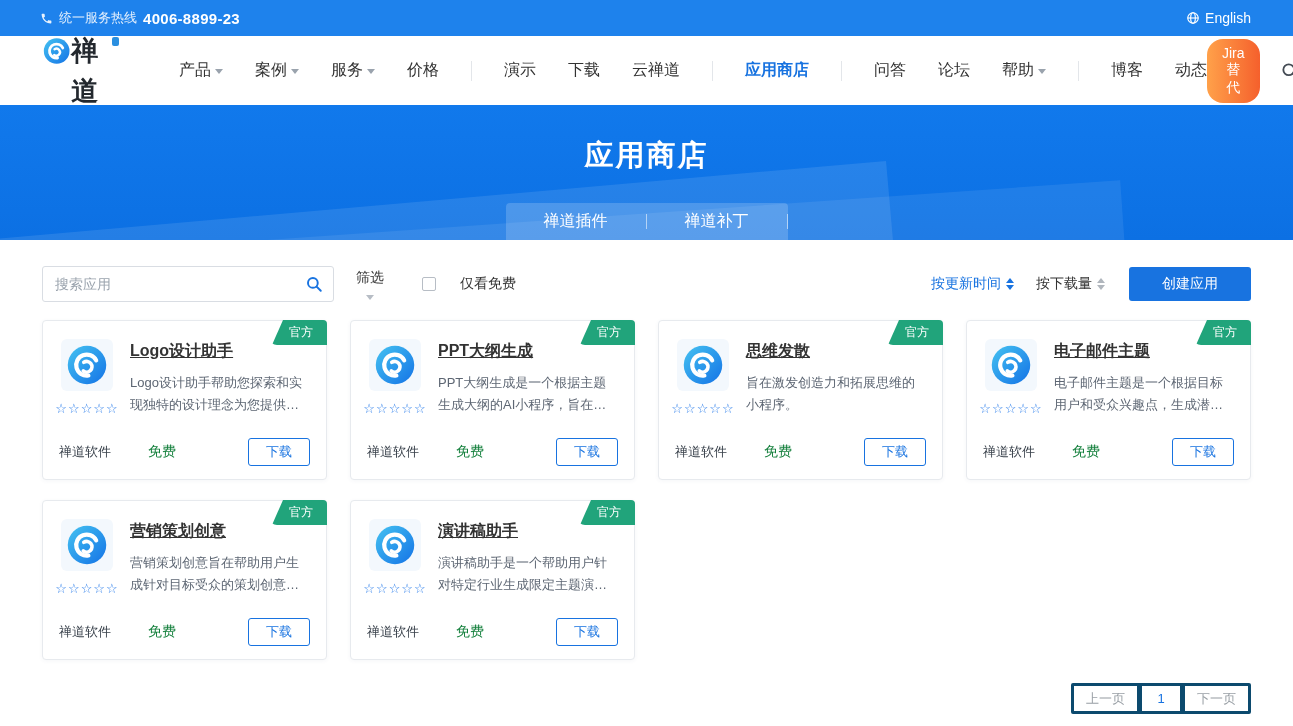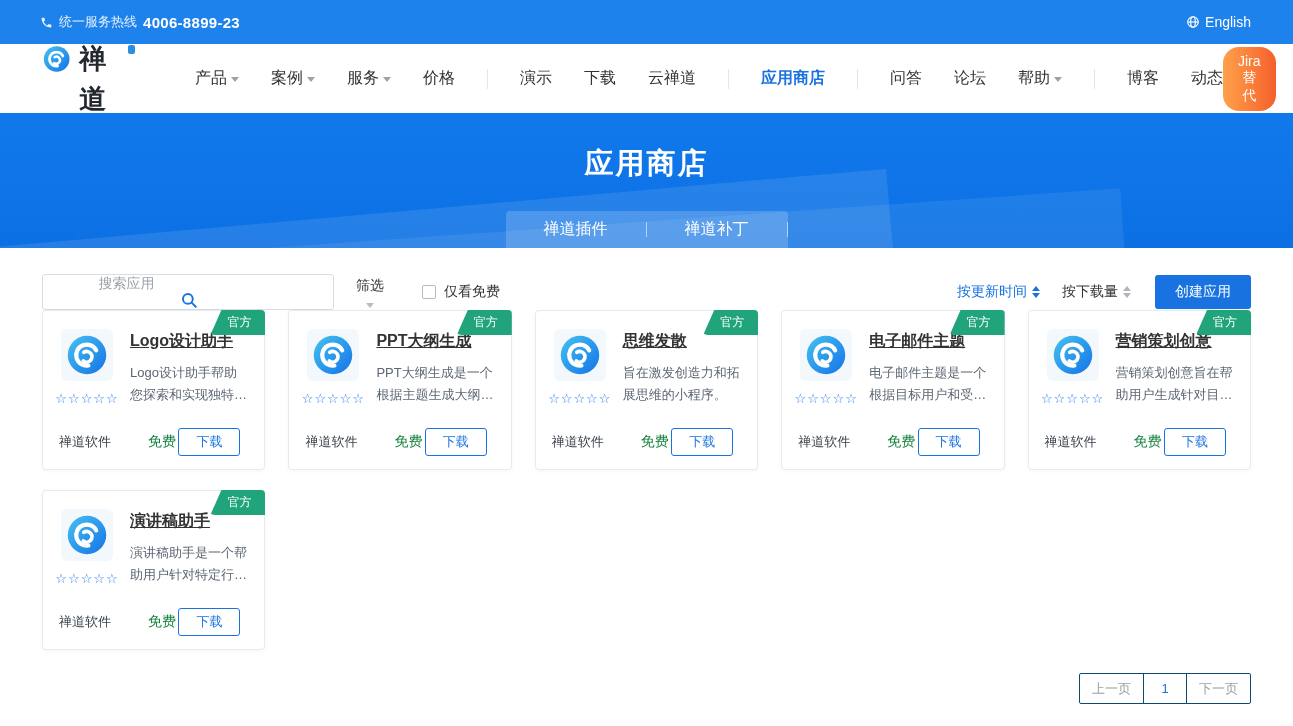--- a/index.html
+++ b/index.html
@@ -1,29 +1,29 @@
 <!DOCTYPE html>
 <html><head>
 <meta charset="utf-8">
 <style>
   * { margin:0; padding:0; box-sizing:border-box; }
   html,body { width:1293px; height:726px; overflow:hidden; }
   body { font-family:"Liberation Sans","DejaVu Sans",sans-serif; background:#fff; color:#333; }
 
   
-  .topbar { height:44px; background:#1e82ec; display:flex; align-items:center; padding:0 42px 0 40px; }
+  .topbar { height:36px; background:#1e82ec; display:flex; align-items:center; padding:0 42px 0 40px; }
   .topbar .hotline { display:flex; align-items:center; gap:6px; color:#fff; }
   .hotline-label { font-size:13px; opacity:.88; }
   .hotline-number { font-size:15px; font-weight:600; letter-spacing:.3px; }
   .topbar .spacer { flex:1; }
   .lang { display:flex; align-items:center; gap:5px; color:#fff; font-size:14px; cursor:pointer; }
 
   
   .navbar { height:69px; background:#fff; display:flex; align-items:center; padding:0 42px; }
-  .logo { display:flex; align-items:flex-start; gap:8px; margin-right:28px; cursor:pointer; }
+  .logo { display:flex; align-items:flex-start; margin-right:28px; cursor:pointer; }
   .logo svg { width:40px; height:40px; }
   .logo-text { font-size:27px; font-weight:900; color:#23282e; letter-spacing:1px; line-height:40px; }
   .logo-tm { width:9px; height:9px; background:#2a8fe0; border-radius:2px; margin-top:6px; }
   .nav-items { display:flex; align-items:center; gap:32px; font-size:16px; color:#333;margin-left:32px; }
   .nav-item { display:flex; align-items:center; gap:4px; cursor:pointer; white-space:nowrap; }
   .nav-item.active { color:#1873e0; font-weight:700; }
   .nav-caret { width:0; height:0; border-left:4px solid transparent; border-right:4px solid transparent; border-top:5px solid #9aa3ad; margin-top:2px; }
   .nav-sep { width:1px; height:20px; background:#e3e6ea; }
   .nav-right { margin-left:auto; display:flex; align-items:center; gap:20px; }
   .jira-btn { background:linear-gradient(90deg,#ffa14a,#f5602c); color:#fff; font-size:14px; border:none; border-radius:16px; padding:6px 15px; cursor:pointer; }
@@ -36,57 +36,57 @@
   .banner::after { content:""; position:absolute; left:-8%; bottom:-78px; width:95%; height:95px; background:rgba(255,255,255,.08); transform:rotate(-4deg); }
   .banner-title { text-align:center; padding-top:31px; color:#fff; font-size:29px; font-weight:700; letter-spacing:2px; position:relative; z-index:2; }
   .tabs { position:absolute; bottom:0; left:50%; transform:translateX(-50%); display:flex; align-items:center; height:37px; background:rgba(255,255,255,.18); border-radius:4px 4px 0 0; z-index:3; }
   .tab { width:140px; height:37px; display:flex; align-items:center; justify-content:center; color:#fff; font-size:16px; cursor:pointer; position:relative; }
   .tab-sep { width:1px; height:15px; background:rgba(255,255,255,.55); }
   .tab.active { background:#fff; color:#1873e0; border-radius:4px 4px 0 0; font-weight:500; }
 
   
   .content { padding:26px 42px 0; }
   .toolbar { display:flex; align-items:center; }
-  .searchbox { width:292px; height:36px; border:1px solid #d9dde3; border-radius:3px; display:flex; align-items:center; padding:0 10px 0 12px;flex-direction:column; }
+  .searchbox { width:292px; height:36px; border:1px solid #d9dde3; border-radius:3px; display:flex; align-items:center; padding:0 10px 0 12px; }
   .searchbox input { flex:1; border:none; outline:none; font-size:14px; color:#333; font-family:inherit; }
   .searchbox input::placeholder { color:#9aa3ad; }
   .filter { display:flex; align-items:center; gap:6px; margin-left:22px; font-size:14px; color:#333; cursor:pointer;flex-direction:column; }
   .filter-caret { width:0; height:0; border-left:4px solid transparent; border-right:4px solid transparent; border-top:5px solid #b7bdc5; margin-top:2px; }
-  .free-only { display:flex; align-items:center; gap:8px; margin-left:38px; font-size:14px; color:#333; }
+  .free-only { display:flex; align-items:center; gap:24px; margin-left:38px; font-size:14px; color:#333; }
   .checkbox { width:14px; height:14px; border:1px solid #b7bdc5; border-radius:2px; background:#fff; cursor:pointer; }
   .toolbar .spacer { flex:1; }
   .sort-link { display:flex; align-items:center; gap:5px; font-size:14px; cursor:pointer; }
   .sort-link.time { color:#1873e0; margin-right:22px; }
   .sort-link.downloads { color:#333; margin-right:24px; }
   .sort-carets { display:flex; flex-direction:column; gap:2px; }
   .c-up { width:0; height:0; border-left:4px solid transparent; border-right:4px solid transparent; border-bottom:5px solid currentColor; }
   .c-down { width:0; height:0; border-left:4px solid transparent; border-right:4px solid transparent; border-top:5px solid currentColor; }
   .sort-link.downloads .sort-carets { color:#b0b6bd; }
-  .create-btn { background:#1873e0; color:#fff; border:none; border-radius:3px; font-size:14px; padding:8px 20px; cursor:pointer; }
-
-  
-  .cards { display:grid; grid-template-columns:repeat(5,1fr); gap:20px 23px; }
+  .create-btn { background:#1873e0; color:#fff; border:none; border-radius:3px; font-size:14px; padding:8px 33px; cursor:pointer; }
+
+  
+  .cards { display:grid; grid-template-columns:repeat(4,1fr); gap:20px 23px; margin-top:18px; }
   .card { position:relative; height:160px; border:1px solid #e7eaee; border-radius:4px; background:#fff; box-shadow:0 1px 4px rgba(60,80,120,.05); cursor:pointer; }
   .badge { position:absolute; top:-1px; right:-1px; background:#21a47b; color:#fff; font-size:12px; padding:4px 14px 4px 20px; clip-path:polygon(14px 0,100% 0,100% 100%,3px 100%); border-top-right-radius:4px; border-bottom-left-radius:8px; }
   .card-body { display:flex; padding:18px 16px 0; }
   .icon-col { width:56px; flex:none; display:flex; flex-direction:column; align-items:center; }
   .app-icon { width:52px; height:52px; border-radius:6px; background:#f3f8fd; display:flex; align-items:center; justify-content:center; }
   .app-icon svg { width:44px; height:44px; }
   .stars { margin-top:10px; color:#2e7feb; font-size:13px; letter-spacing:1px; white-space:nowrap; }
   .info-col { margin-left:15px; min-width:0; }
   .card-title { font-size:16px; font-weight:700; color:#333; margin:2px 0 10px;text-decoration:underline; }
   .card-desc { font-size:13px; color:#5d6673; line-height:1.7; display:-webkit-box; -webkit-line-clamp:2; -webkit-box-orient:vertical; overflow:hidden; }
-  .card-footer { position:absolute; left:16px; right:24px; bottom:13px; display:flex; align-items:center; }
+  .card-footer { position:absolute; left:16px; right:16px; bottom:13px; display:flex; align-items:center; }
   .vendor { font-size:13px; color:#3a424c; }
   .price { font-size:14px; color:#15803d; margin-left:37px; }
   .download-btn { margin-left:auto; background:#fff; border:1px solid #1873e0; color:#1873e0; border-radius:3px; font-size:13px; padding:4px 17px; cursor:pointer; }
 
   
   .pager { display:flex; justify-content:flex-end; margin-top:23px; }
-  .page-btn { min-width:44px; height:31px; display:flex; align-items:center; justify-content:center; background:#fff; border:1px solid #0c4a6e; color:#9aa0a6; font-size:13px; padding:0 12px; margin-left:-1px; cursor:pointer; }
+  .page-btn { min-width:44px; height:31px; display:flex; align-items:center; justify-content:center; background:#fff; border:3px solid #0c4a6e; color:#9aa0a6; font-size:13px; padding:0 12px; margin-left:-1px; cursor:pointer; }
   .page-btn:first-child { border-radius:2px 0 0 2px; margin-left:0; }
   .page-btn:last-child { border-radius:0 2px 2px 0; }
   .page-btn.current { color:#1873e0; }
 </style>
 </head>
 <body>
 
 <div class="topbar">
   <div class="hotline">
     <svg width="13" height="13" viewBox="0 0 24 24" fill="#fff" opacity=".9">

